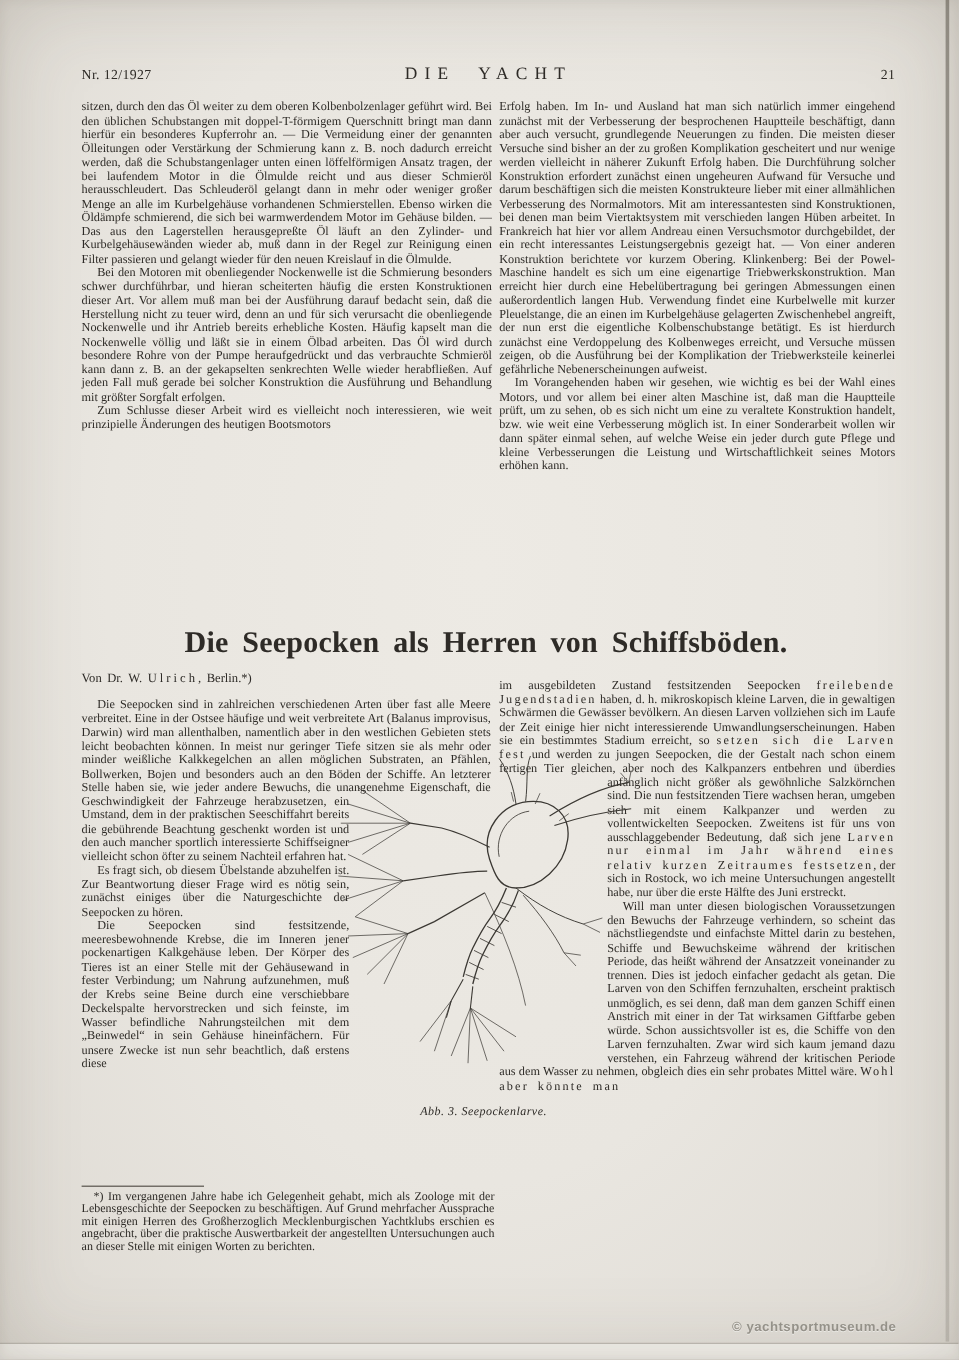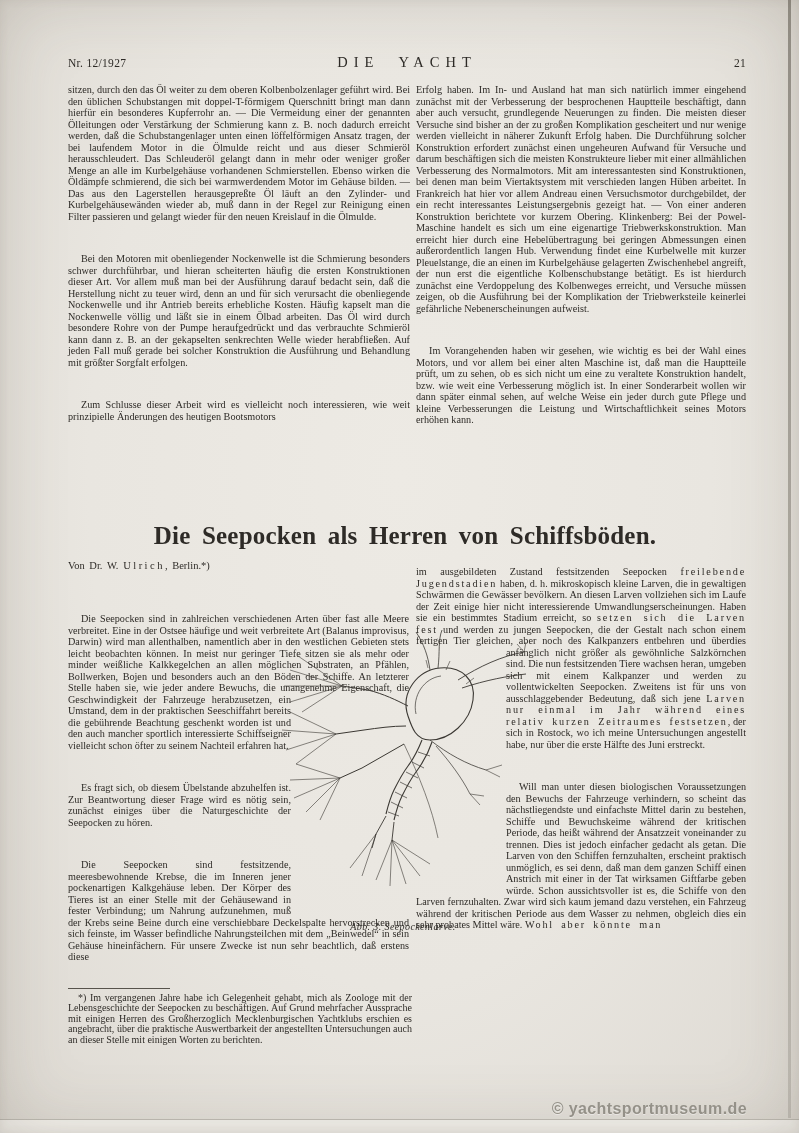--- a/index.html
+++ b/index.html
@@ -16,21 +16,21 @@
   .bottom-strip{position:absolute;left:0;right:0;bottom:0;height:13px;background:#f3f1ec;
     border-top:1px solid rgba(95,88,78,.35);}
   
   .header{position:absolute;top:54px;left:68px;width:678px;display:flex;align-items:center;}
   .header .side{width:90px;font-size:11.5px;letter-spacing:.3px;}
   .header .side.right{text-align:right;}
   .masthead{flex:1;text-align:center;font-size:14.5px;letter-spacing:6px;word-spacing:10px;}
   
   .col{position:absolute;text-align:justify;font-size:10.2px;line-height:11.5px;}
   .col p{margin:0;}
-  .col p.ind{text-indent:13px;margin-top:31px;}
+  .col p.ind{text-indent:13px;}
   .m-left{top:84px;left:68px;width:342px;}
   .m-right{top:84px;left:416px;width:330px;}
   .a-left{top:582px;left:68px;width:341px;}
   .a-right{top:566px;left:416px;width:330px;}
   .subhead{text-align:center;letter-spacing:3.5px;word-spacing:4px;margin:3px 0 2px;font-size:10.2px;}
   .sperr{letter-spacing:1.8px;word-spacing:3px;}
   
   .fig-space-r{float:right;width:112px;height:216px;margin-left:6px;}
   .fig-space-l{float:left;width:84px;height:240px;margin-right:6px;}
   
@@ -41,21 +41,21 @@
   
   .figure{position:absolute;left:280px;top:628px;width:248px;height:292px;}
   .caption{position:absolute;left:283px;top:921px;width:240px;text-align:center;
     font-style:italic;font-size:10px;letter-spacing:.4px;}
   
   .footnote{position:absolute;left:68px;top:988px;width:344px;font-size:10px;line-height:10.4px;text-align:justify;}
   .footnote .rule{width:102px;height:1px;background:#57534c;margin-bottom:4px;}
   .footnote p{margin:0;text-indent:10px;}
   
   .watermark{position:absolute;top:1100px;right:52px;font-family:"Liberation Sans",sans-serif;
-    font-weight:bold;font-size:16px;color:#98958d;letter-spacing:.4px;
+    font-weight:bold;font-size:11px;color:#98958d;letter-spacing:.4px;
     text-shadow:0 1px 0 rgba(255,255,255,.55);}
   svg .ink{stroke:#3b3833;fill:none;}
 </style>
 </head>
 <body>
 
 <div class="page">
 
   <div class="header">
     <div class="side">Nr. 12/1927</div>

